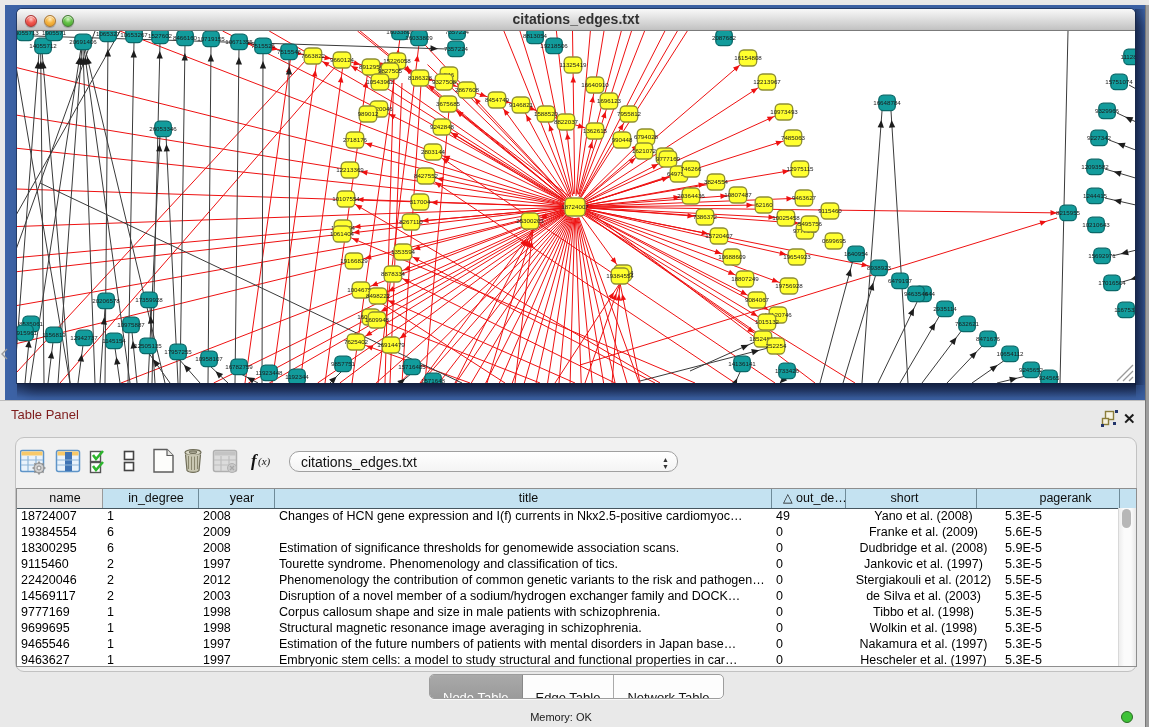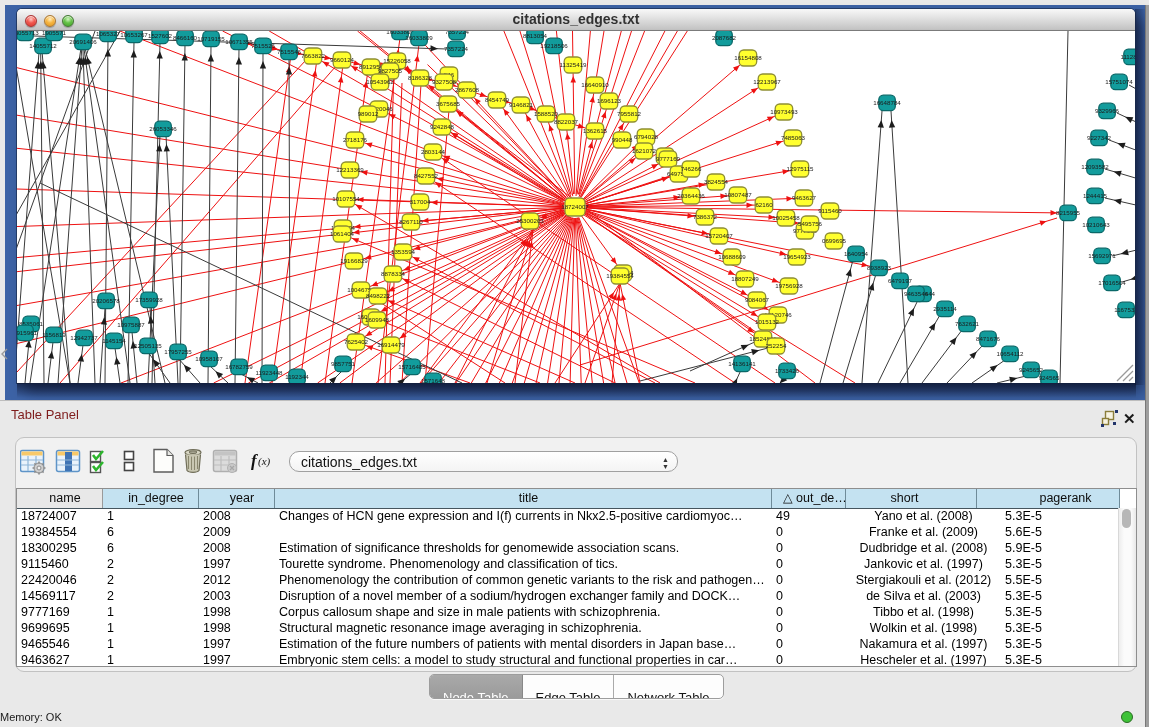--- a/index.html
+++ b/index.html
@@ -34,21 +34,21 @@
 #combo{left:289px;top:451px;width:389px;height:21px;box-sizing:border-box;
   border:1px solid #a0a0a0;border-radius:10px;background:linear-gradient(#ffffff,#f4f4f4);}
 #combotext{left:11px;top:2px;font-size:14px;color:#111;}
 #comboarr{right:8px;top:4px;font-size:7px;color:#333;line-height:7px;text-align:center;}
 
 #scrollpane{left:16px;top:488px;width:1121px;height:179px;background:#fff;
   border:1px solid #8e8e8e;box-sizing:border-box;overflow:hidden;}
 #thead{position:absolute;left:0;top:0;width:1103px;height:19px;background:#c4e2f1;}
 #thead .th{position:absolute;top:0;height:19px;box-sizing:border-box;
   border-right:1px solid #6f8b99;font-size:12.5px;color:#0c0c0c;text-align:center;line-height:19px;text-indent:11px;white-space:nowrap;}
-#thead{border-bottom:1.5px solid #46555e;}
+#thead{border-bottom:1.5px solid #46555e;padding-left:16px;}
 .h0{left:0;width:86px;background:#e8e8e8;border-right-color:#9a9a9a !important;}
 .h1{left:86px;width:96px;}
 .h2{left:182px;width:76px;}
 .h3{left:258px;width:497px;}
 .h4{left:755px;width:74px;}
 .h5{left:805px;width:155px;}
 .h6{left:984px;width:119px;}
 #tbody{position:absolute;left:0;top:20px;width:1103px;}
 .tr{position:relative;height:16px;font-size:12.5px;color:#000;white-space:nowrap;}
 .tr div{position:absolute;top:0;height:16px;line-height:15px;overflow:hidden;}
@@ -63,21 +63,21 @@
   background:linear-gradient(to right,#ededed,#fbfbfb 30%,#fbfbfb 70%,#e8e8e8);border-left:1px solid #d8d8d8;}
 #vthumb{position:absolute;left:3px;top:1px;width:9px;height:19px;border-radius:5px;background:#b7b7b7;}
 
 #tabs{left:429px;top:674px;height:23px;border:1px solid #9d9d9d;border-radius:5px;
   overflow:hidden;background:#fdfdfd;box-shadow:0 1px 0 rgba(255,255,255,.7);}
 .tab{display:inline-block;height:23px;line-height:23px;font-size:13px;color:#141414;
   padding:11px 13px;border-right:1px solid #aaa;vertical-align:top;}
 .tab.sel{background:linear-gradient(#a9a9a9,#8d8d8d);color:#fff;border-right:1px solid #888;}
 .tab.last{border-right:none;}
 
-#memory{left:0;top:711px;width:1122px;text-align:left;font-size:11px;color:#1a1a1a;}
+#memory{left:0;top:711px;width:1122px;text-align:center;font-size:11px;color:#1a1a1a;}
 #memdot{position:absolute;left:1121px;top:711px;width:12px;height:12px;border-radius:50%;
   background:#3ec237;border:1px solid #2b6b24;box-sizing:border-box;}
 #rstrip{left:1145px;top:5px;width:4px;height:722px;background:#9e9e9e;border-left:1px solid #787878;box-sizing:border-box;}
 </style></head>
 <body>
 <div class="abs" id="desktop"></div>
 <div class="abs" id="netwin">
   <div class="abs" id="titlebar">
     <div class="abs tl" id="tl1"></div>
       <div class="abs tl" id="tl2"></div>

